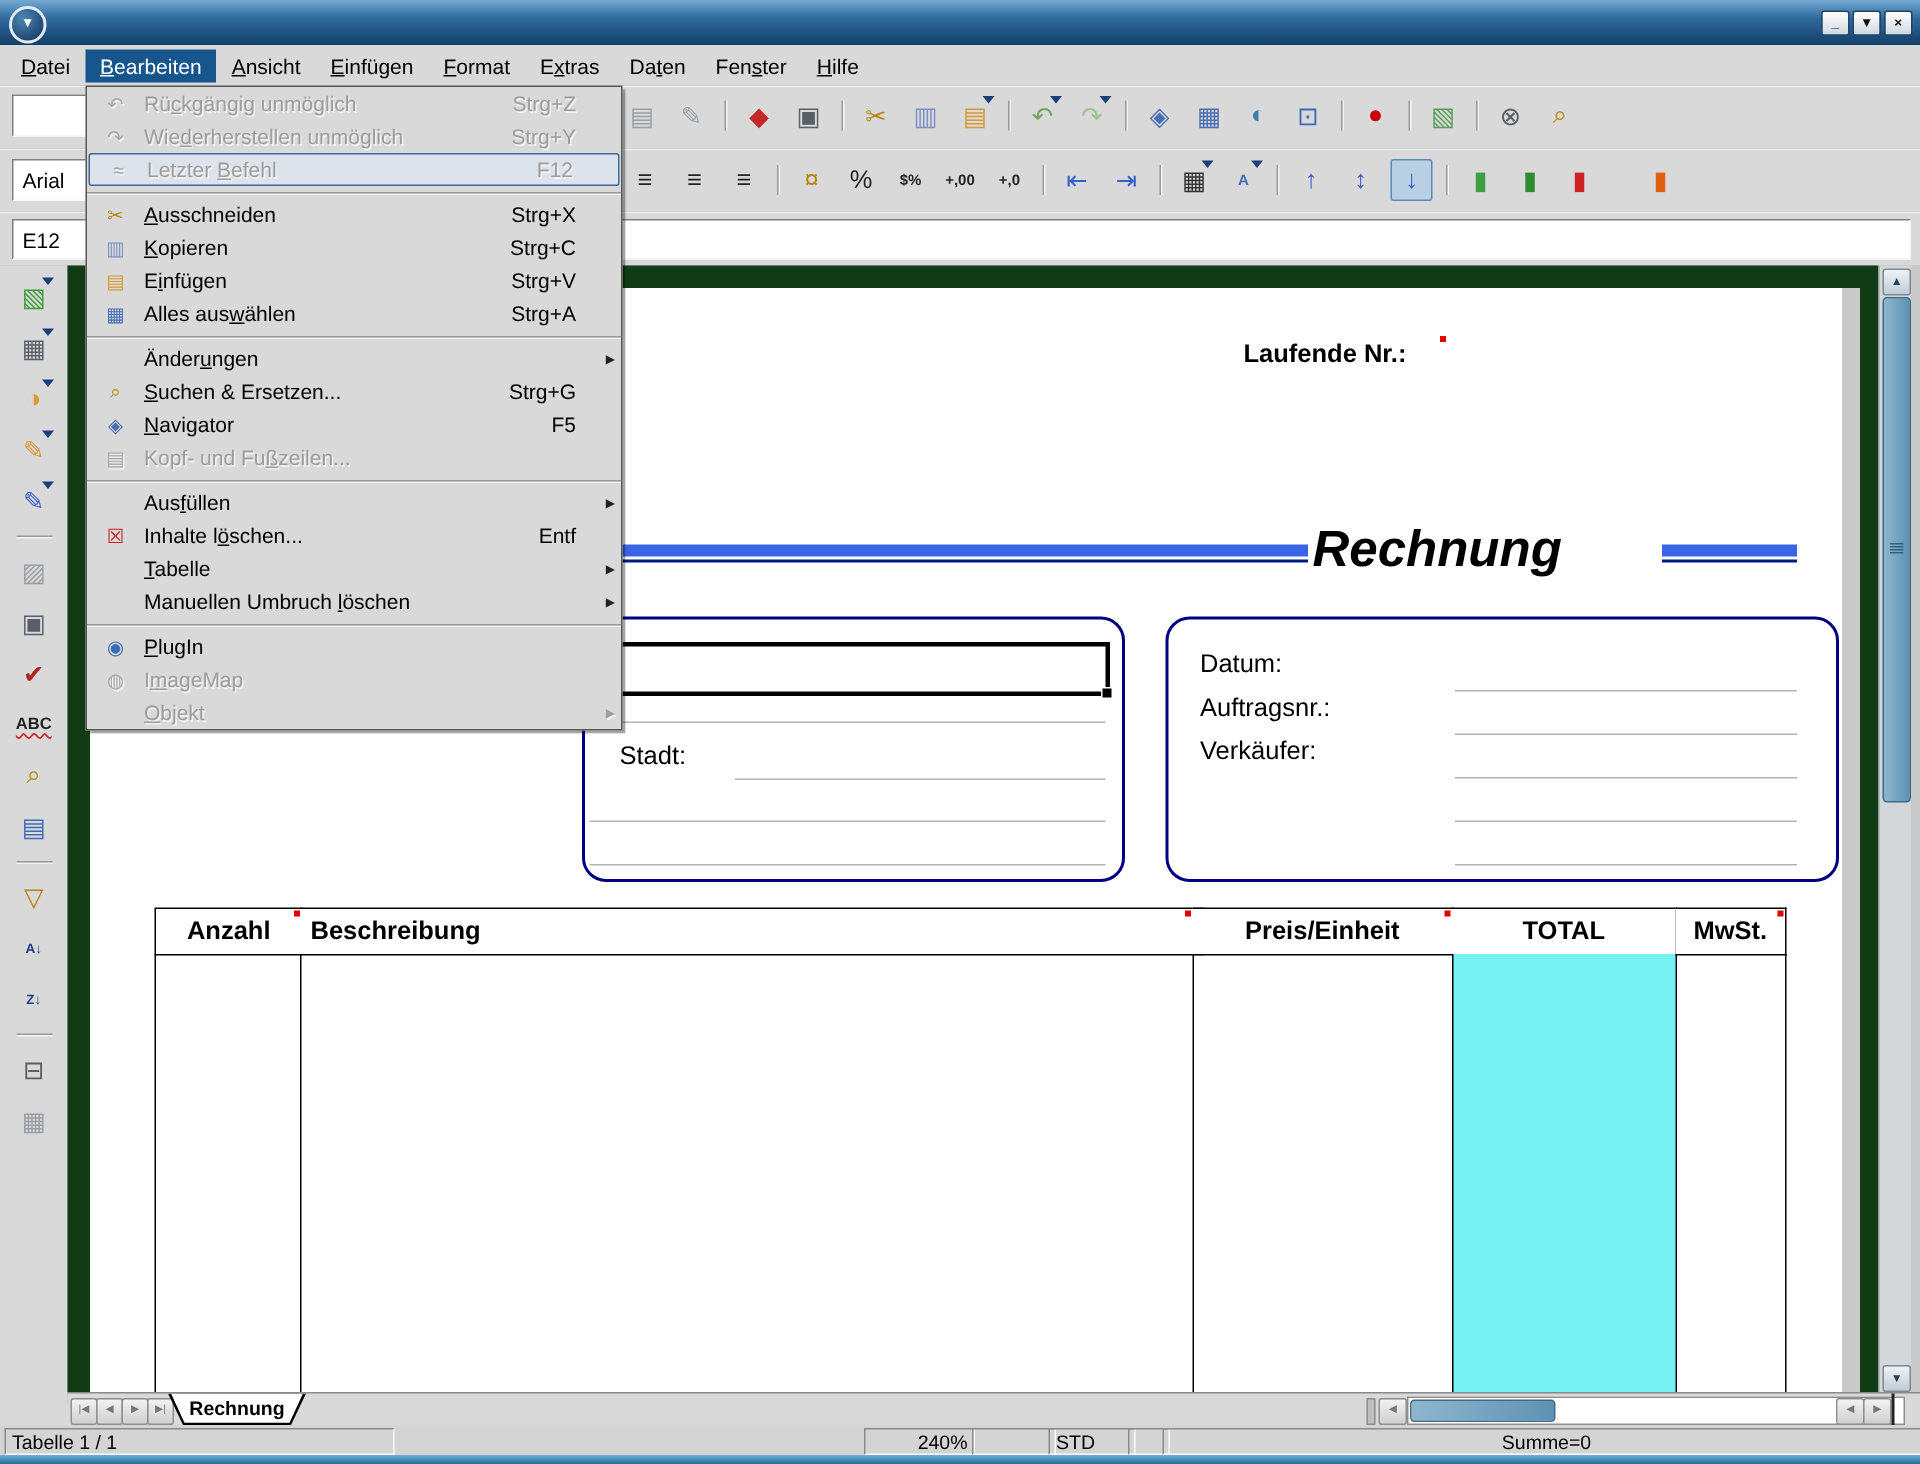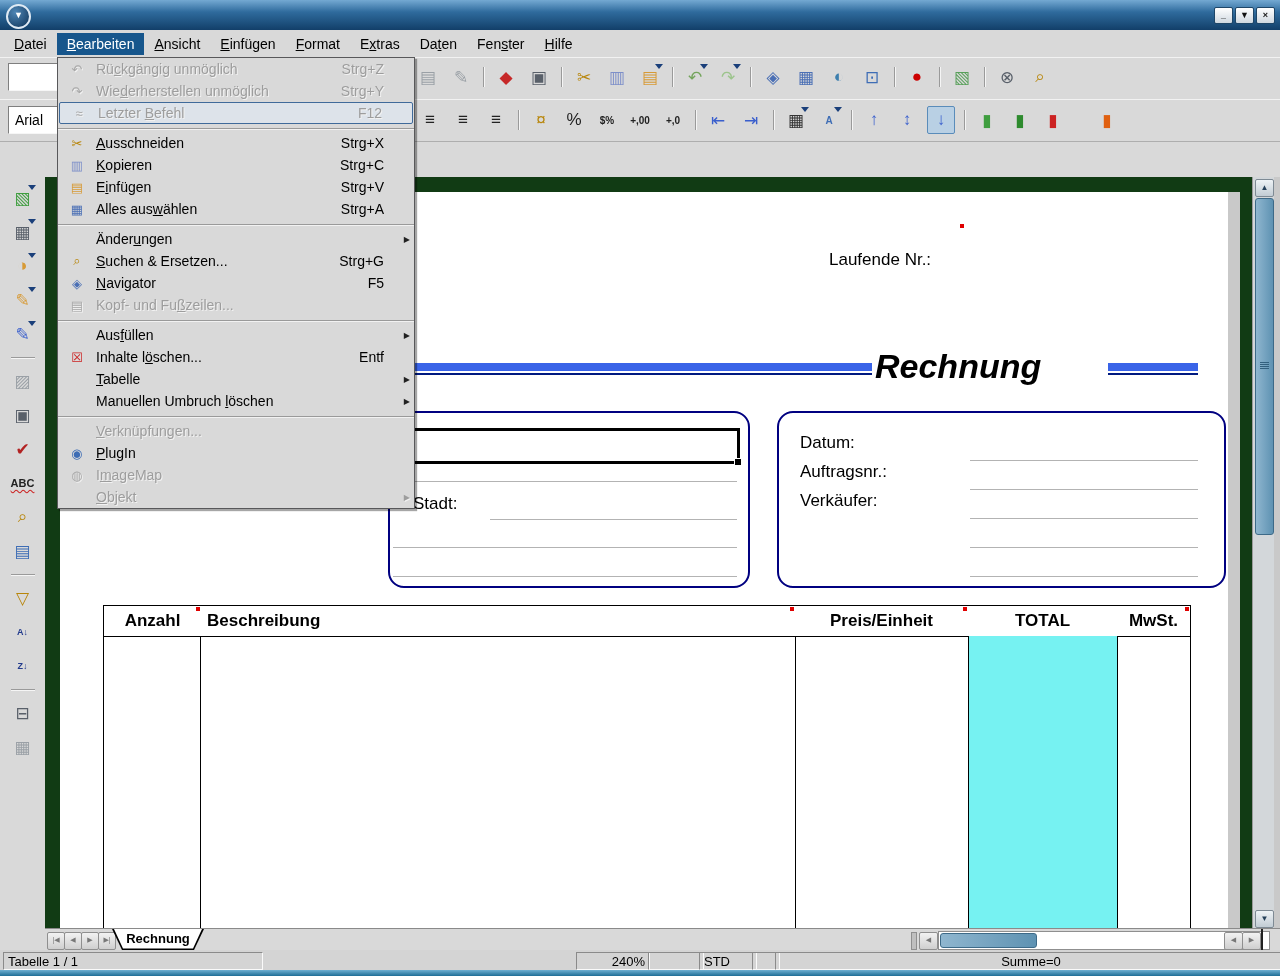--- a/index.html
+++ b/index.html
@@ -65,21 +65,21 @@
   .vscroll{position:absolute;left:1252px;top:177px;width:22px;height:751px;background:#d3d7da;
     border-left:1px solid #9a9a9a;}
   .sbtn{position:absolute;background:linear-gradient(#eef3f6,#c2ccd4);border:1px solid #7e8a94;
     color:#26415a;font-size:8px;text-align:center;border-radius:2px;}
   .sthumb{background:linear-gradient(90deg,#8fb6cf,#5e92b2);border:1px solid #3d6a88;border-radius:3px;}
   .grip{position:absolute;left:4px;right:4px;height:1px;background:#33607e;box-shadow:0 2px 0 #33607e,0 4px 0 #33607e,0 6px 0 #33607e;}
   .edge-r{position:absolute;left:1274px;top:177px;width:6px;height:799px;background:#c9c9c9;}
 
   
   .doc-label{position:absolute;color:#000;font-size:17px;}
-  .bold{font-weight:normal;margin-top:24px;}
+  .bold{font-weight:bold;}
   .rech-title{position:absolute;left:875px;top:347px;font-size:34px;font-weight:bold;font-style:italic;color:#000;}
   .blue-rule{position:absolute;height:8px;background:#3a64e8;}
   .navy-rule{position:absolute;height:2px;background:#001a80;}
   .rbox{position:absolute;border:2px solid #000080;border-radius:16px;background:#fff;}
   .fieldline{position:absolute;height:1px;background:#b3b3b3;}
   .redmark{position:absolute;width:4px;height:4px;background:#e00000;}
   .selcell{position:absolute;left:393px;top:428px;width:341px;height:30px;border:3px solid #000;background:#fff;}
   .selcell .handle{position:absolute;right:-5px;bottom:-5px;width:6px;height:6px;background:#000;border:1px solid #fff;}
 
   
@@ -202,20 +202,24 @@
         <div class="ticon selected" style="color: rgb(58, 95, 205);">↓</div>
         <div class="tsep"></div>
         <div class="ticon" style="color: rgb(63, 158, 63);">▮</div>
         <div class="ticon" style="color: rgb(46, 139, 46);">▮</div>
         <div class="ticon" style="color: rgb(204, 34, 34);">▮</div>
         <div style="width: 14px;"></div>
         <div class="ticon" style="color: rgb(224, 96, 16);">▮</div>
       </div>
   </div>
 
+  <div class="calcbar">
+    <div class="sunken combo-stub" style="left:8px;top:5px;width:88px;height:25px;font-size:14px;">E12</div>
+    <div class="sunken abs" style="left:100px;top:5px;width:1172px;height:25px;"></div>
+  </div>
 
   <div class="left-toolbar" id="main-toolbar">
       <div class="ticon" style="color: rgb(63, 158, 63);">▧<span class="dd"></span></div>
       <div class="ticon" style="color: rgb(89, 96, 106);">▦<span class="dd"></span></div>
       <div class="ticon" style="color: rgb(215, 154, 54);">◑<span class="dd"></span></div>
       <div class="ticon" style="color: rgb(215, 154, 54);">✎<span class="dd"></span></div>
       <div class="ticon" style="color: rgb(58, 95, 205);">✎<span class="dd"></span></div>
       <div class="vsep"></div>
       <div class="ticon" style="color: rgb(154, 160, 166);">▨</div>
       <div class="ticon" style="color: rgb(89, 96, 106);">▣</div>
@@ -412,26 +416,20 @@
       </div>
       <div class="popup-item">
         <span class="ic"></span>
         <span class="lbl">Manuellen Umbruch <u>l</u>öschen</span>
         <span class="sc"></span>
         <span class="sub">▶</span>
       </div>
       <div class="popup-sep">
         <div></div>
       </div>
-      <div class="popup-item disabled">
-        <span class="ic"></span>
-        <span class="lbl"><u>V</u>erknüpfungen...</span>
-        <span class="sc"></span>
-        <span class="sub"></span>
-      </div>
       <div class="popup-item">
         <span class="ic" style="color: rgb(62, 109, 181);">◉</span>
         <span class="lbl"><u>P</u>lugIn</span>
         <span class="sc"></span>
         <span class="sub"></span>
       </div>
       <div class="popup-item disabled">
         <span class="ic" style="color: rgb(168, 168, 168);">◍</span>
         <span class="lbl">I<u>m</u>ageMap</span>
         <span class="sc"></span>

